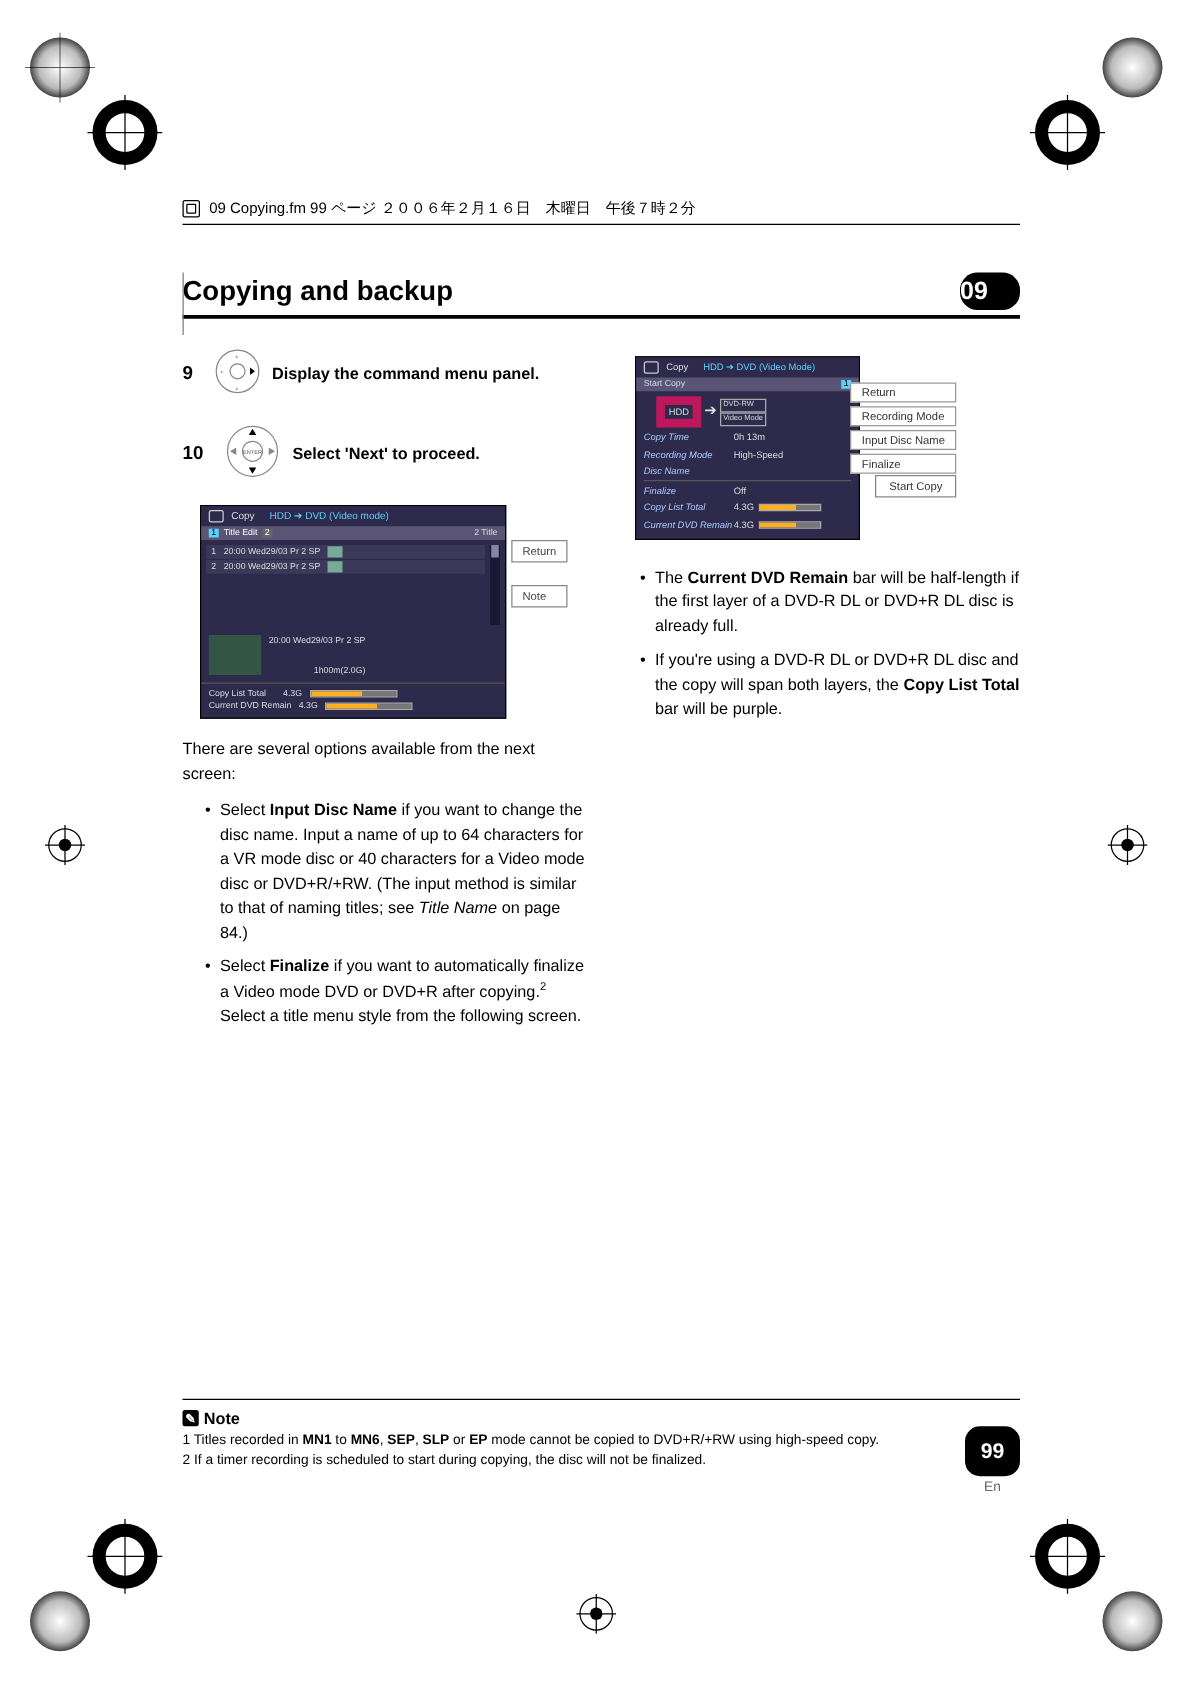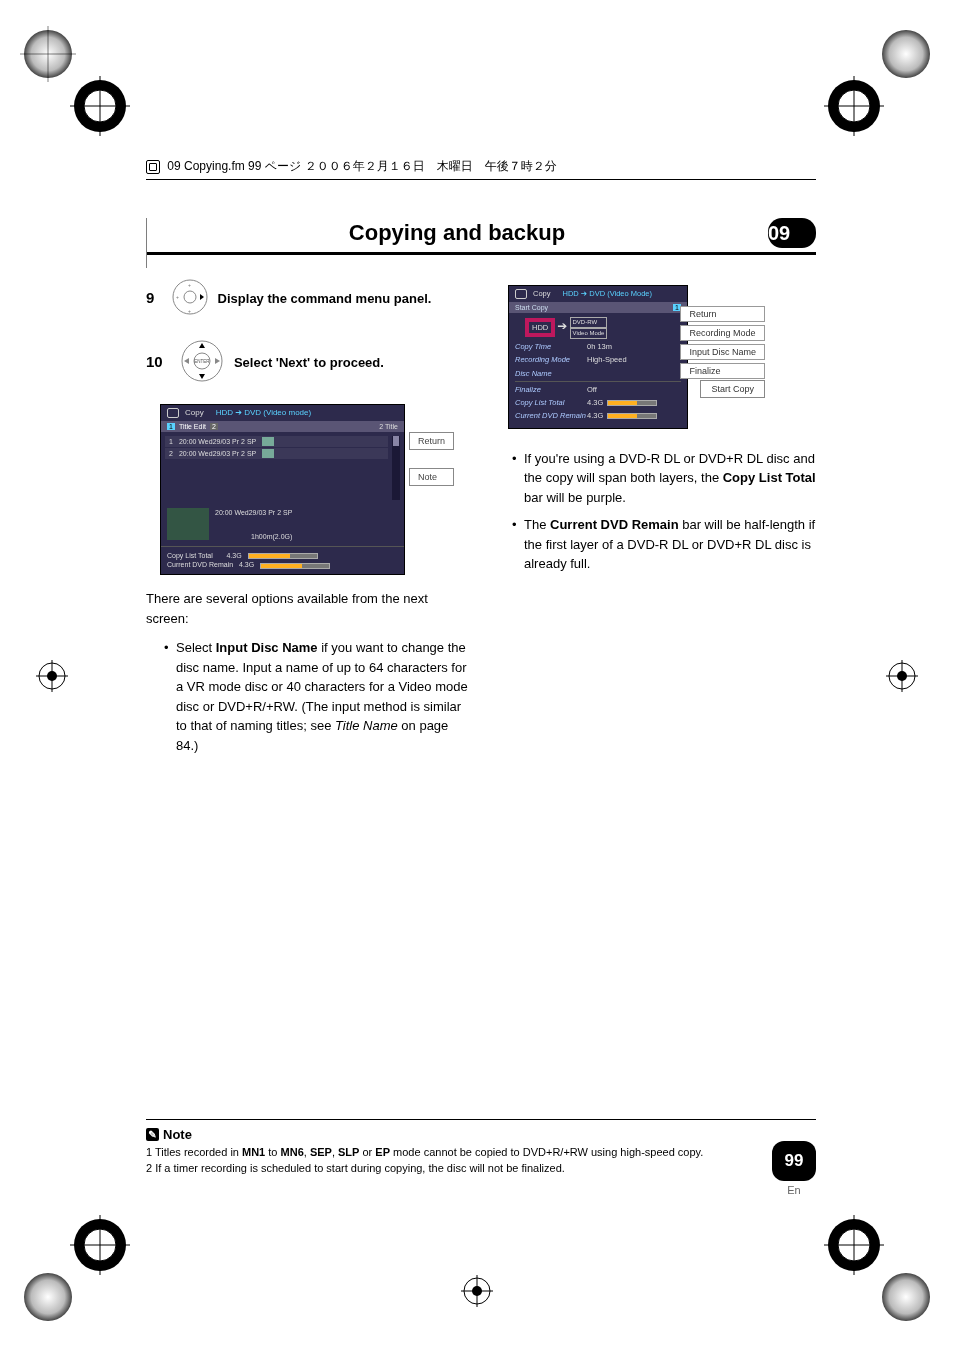--- a/index.html
+++ b/index.html
@@ -47,21 +47,20 @@
     display: flex;
     align-items: center;
     border-bottom: 3px solid #000;
     padding-bottom: 4px;
     margin-bottom: 22px;
   }
   .header-title {
     font-size: 22px;
     font-weight: bold;
     flex: 1;
-    text-align: center;
   }
   .chapter-badge {
     width: 48px;
     height: 30px;
     background: #000;
     color: #fff;
     border-radius: 14px;
     font-size: 20px;
     font-weight: bold;
     line-height: 30px;
@@ -492,40 +491,43 @@
           </div>
         </div>
       </div>
 
       <p class="body-text">There are several options available from the next screen:</p>
 
       <ul class="bullets">
         <li>
           <span>Select </span><span class="bold">Input Disc Name</span><span> if you want to change the disc name. Input a name of up to 64 characters for a VR mode disc or 40 characters for a Video mode disc or DVD+R/+RW. (The input method is similar to that of naming titles; see </span><span class="italic">Title Name</span><span> on page 84.)</span>
         </li>
+        <li>
+          <span>Select </span><span class="bold">Finalize</span><span> if you want to automatically finalize a Video mode DVD or DVD+R after copying.</span><sup>2</sup><span> Select a title menu style from the following screen.</span>
+        </li>
       </ul>
     </div>
 
     <div class="col">
 
 
       <div style="position:relative;">
         <div class="ss2">
           <div class="ss-copy-header">
             <span class="tv-icon"></span>
             <span>Copy</span>
             <span class="ss-sub">HDD ➔ DVD (Video Mode)</span>
           </div>
           <div class="ss-tab-row">
             <div class="tab" style="color:#cde;">Start Copy</div>
             <div class="tab right"><span style="background:#5ad2ff;color:#000;padding:0 2px;">1</span></div>
           </div>
           <div class="ss2-body">
             <div class="ss2-line" style="padding-left:10px;">
-              <span style="display:inline-block;border:4px solid #be185d;padding:0 3px;">HDD</span>
+              <span style="display:inline-block;border:7px solid #be185d;padding:0 3px;">HDD</span>
               <span class="arrow-glyph">➔</span>
               <span style="display:inline-block;vertical-align:middle;">
                 <span style="display:block;border:1px solid #aaa;padding:0 2px;font-size:6px;">DVD-RW</span>
                 <span style="display:block;border:1px solid #aaa;padding:0 2px;font-size:6px;">Video Mode</span>
               </span>
             </div>
             <div class="ss2-line"><span class="lab">Copy Time</span><span>0h 13m</span></div>
             <div class="ss2-line"><span class="lab">Recording Mode</span><span>High-Speed</span></div>
             <div class="ss2-line"><span class="lab">Disc Name</span><span></span></div>
             <div style="border-top:1px solid #555;margin:2px 0;"></div>
@@ -538,24 +540,24 @@
             <div class="opt">Recording Mode</div>
             <div class="opt">Input Disc Name</div>
             <div class="opt">Finalize</div>
           </div>
           <div class="ss2-start">Start Copy</div>
         </div>
       </div>
 
       <ul class="bullets" style="margin-top:20px;">
         <li>
-          <span>If you're using a DVD-R DL or DVD+R DL disc and the copy will span both layers, the </span><span class="bold">Copy List Total</span><span> bar will be purple.</span>
+          <span>The </span><span class="bold">Current DVD Remain</span><span> bar will be half-length if the first layer of a DVD-R DL or DVD+R DL disc is already full.</span>
         </li>
         <li>
-          <span>The </span><span class="bold">Current DVD Remain</span><span> bar will be half-length if the first layer of a DVD-R DL or DVD+R DL disc is already full.</span>
+          <span>If you're using a DVD-R DL or DVD+R DL disc and the copy will span both layers, the </span><span class="bold">Copy List Total</span><span> bar will be purple.</span>
         </li>
       </ul>
     </div>
   </div>
 
   <div class="note-section">
     <div class="note-label">
       <span class="note-icon">✎</span>
       <span>Note</span>
     </div>

